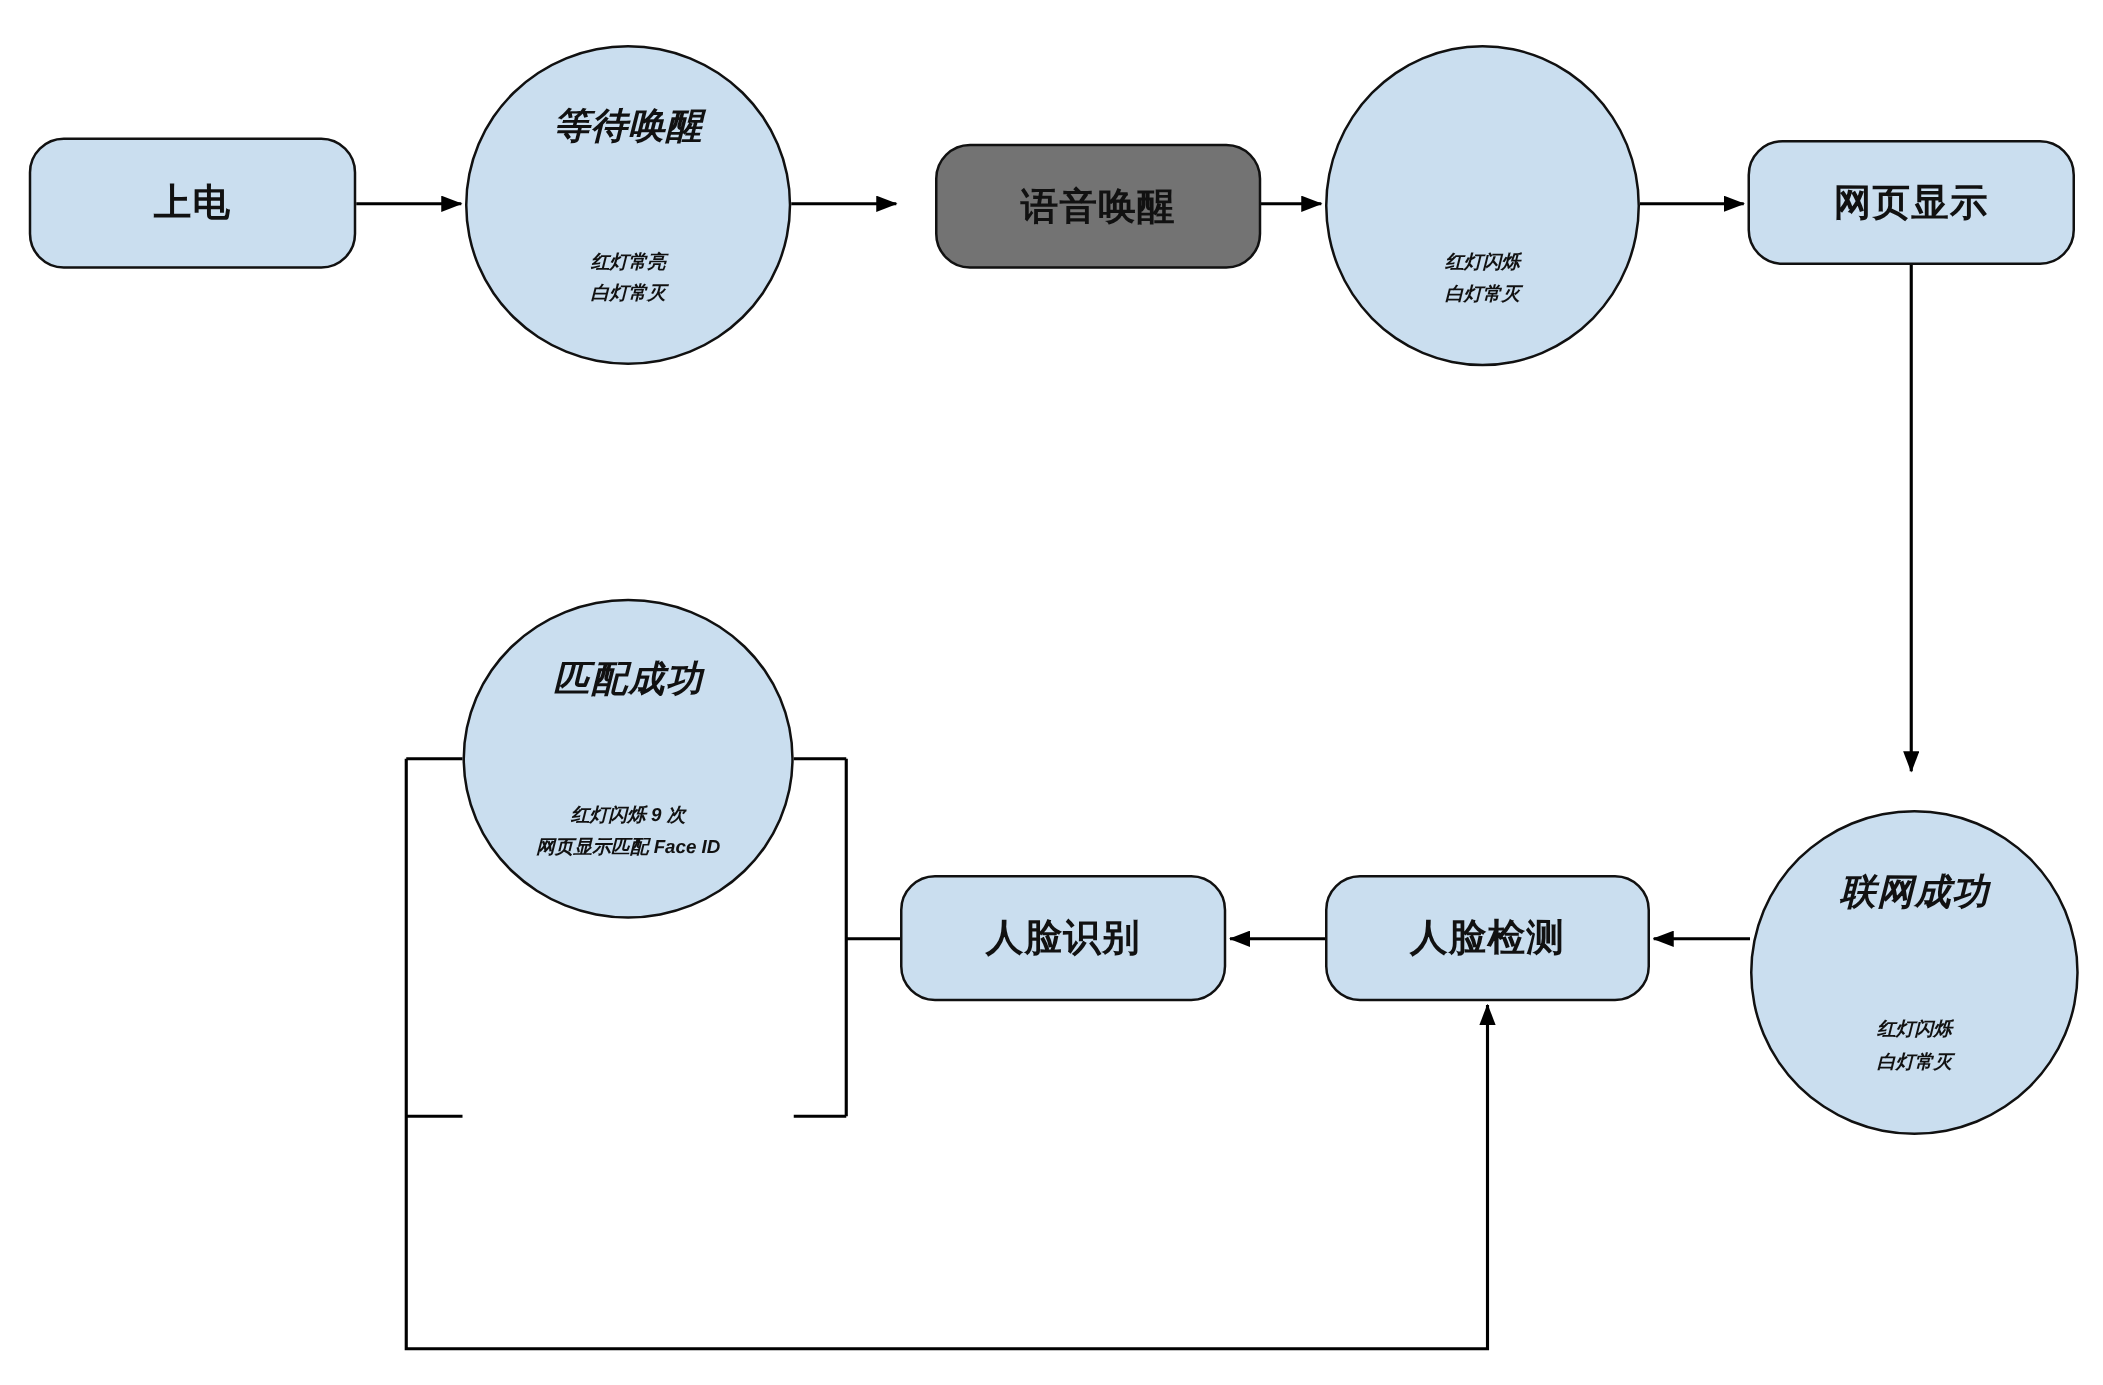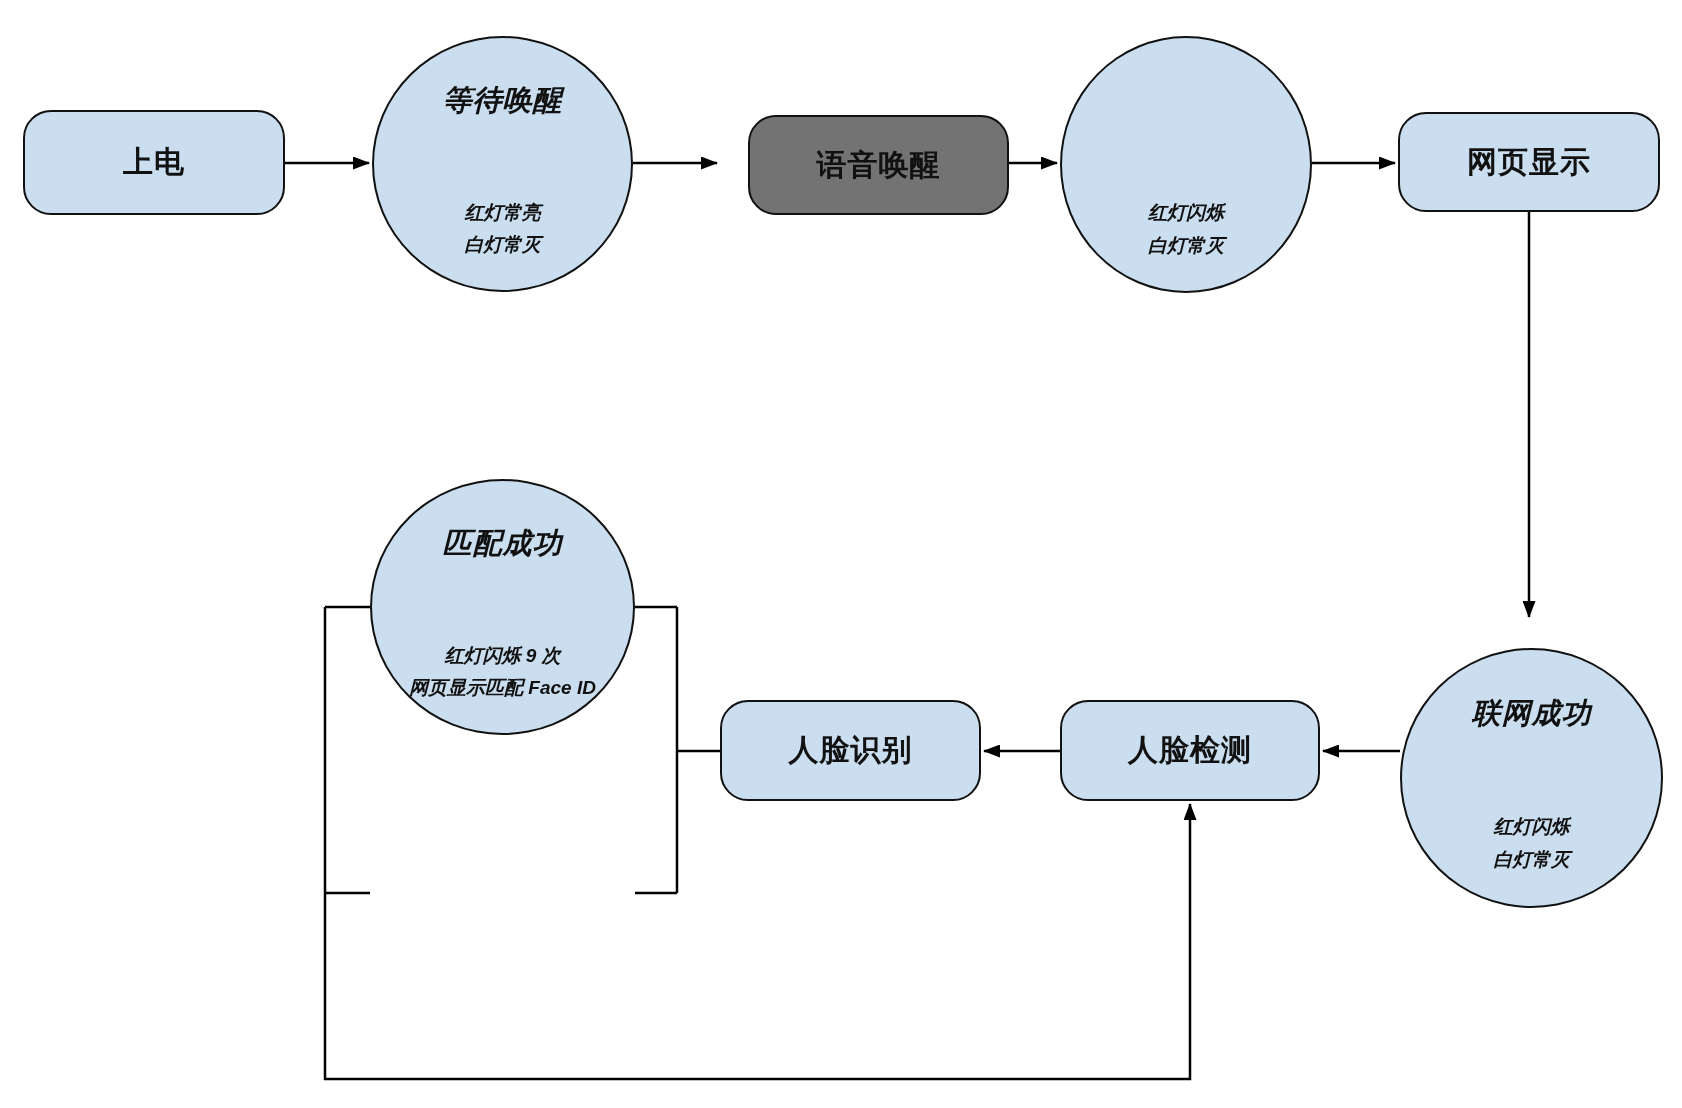--- a/index.html
+++ b/index.html
@@ -49,21 +49,21 @@
     left: 0; right: 0;
     text-align: center;
     font-size: 29px;
   }
   .ellipse .title.title-low { top: 24%; }
   .notes {
     position: absolute;
     top: 63%;
     left: 0; right: 0;
     text-align: center;
-    font-size: 19px;
+    font-size: 15px;
     font-weight: 600;
     line-height: 1.7;
     white-space: nowrap;
   }
   .notes.notes-low { top: 69%; }
 </style>
 </head>
 <body>
 
 <div id="canvas" style="background: rgb(255, 255, 255);">

